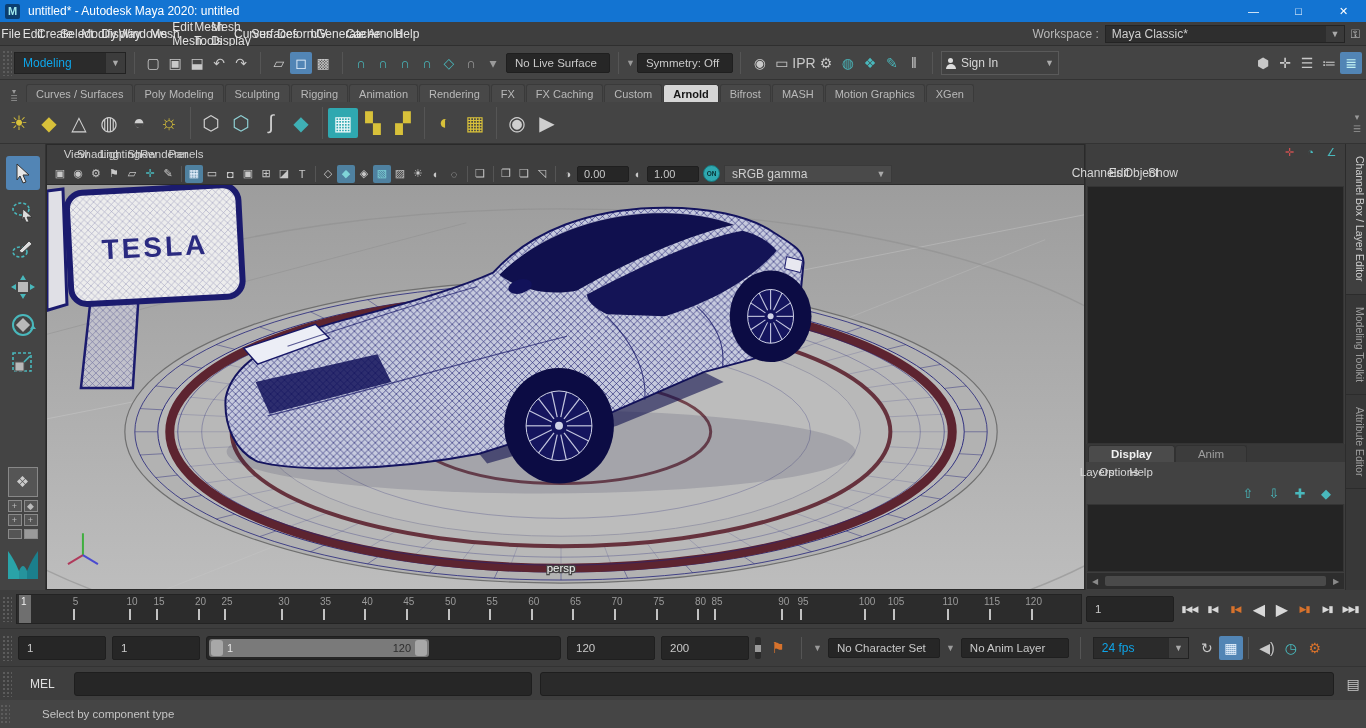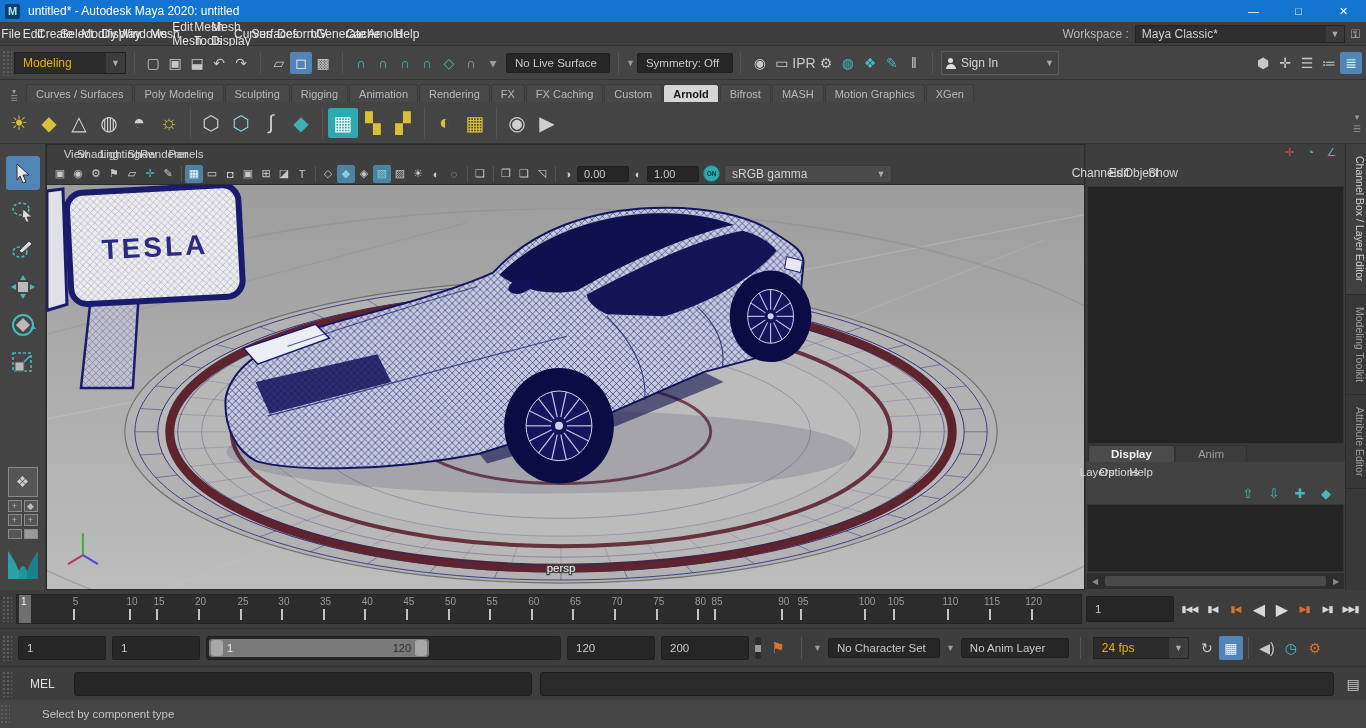--- a/index.html
+++ b/index.html
@@ -12,30 +12,30 @@
   .title-text{font-size:12px;}
   .win-controls{margin-left:auto;display:flex;height:100%;}
   .win-controls span{width:45px;display:flex;align-items:center;justify-content:center;font-size:11px;color:#fff;}
 
   
   .menubar{height:24px;background:#3e3e3e;display:flex;align-items:center;border-bottom:1px solid #2f2f2f;flex:0 0 24px;}
   .menubar .menu-items{display:flex;}
   .menubar .menu-items span{padding:0 9px;color:#e2e2e2;font-size:12px;}
   .workspace{margin-left:auto;display:flex;align-items:center;gap:6px;padding-right:6px;}
   .workspace .ws-label{color:#b8b8b8;}
-  .ws-dd{width:210px;height:18px;background:#2e2e2e;border:1px solid #242424;display:flex;align-items:center;}
+  .ws-dd{width:240px;height:18px;background:#2e2e2e;border:1px solid #242424;display:flex;align-items:center;}
   .ws-dd .ws-val{flex:1;padding:0 6px;color:#cfcfcf;}
   .ws-dd .arrow-box{width:18px;height:100%;background:#3a3a3a;display:flex;align-items:center;justify-content:center;color:#aaa;font-size:9px;}
   .lock{color:#cfcfcf;font-size:12px;}
 
   
   .statusline{height:34px;background:#444;display:flex;align-items:center;border-bottom:1px solid #333;flex:0 0 34px;gap:2px;padding-left:2px;}
   .grip{width:10px;height:26px;background-image:radial-gradient(#5c5c5c 1px,transparent 1px);background-size:4px 4px;flex:0 0 10px;}
   .dd{display:flex;align-items:center;height:22px;background:#2b2b2b;border:1px solid #222;}
-  .dd .dd-val{padding:0 8px;color:#eab308;}
+  .dd .dd-val{padding:0 8px;color:#0ea5e9;}
   .dd .arrow-box{width:20px;height:100%;background:#3c3c3c;display:flex;align-items:center;justify-content:center;color:#aaa;font-size:9px;border-left:1px solid #2a2a2a;}
   .menuset{width:112px;}
   .menuset .dd-val{flex:1;}
   .icon{display:inline-flex;align-items:center;justify-content:center;width:22px;height:22px;color:#c8c8c8;font-size:14px;border-radius:2px;flex:0 0 auto;}
   .icon.active{background:#5285b5;color:#eaf4ff;}
   .vdiv{width:2px;height:22px;margin:0 5px;background:linear-gradient(#555,#555) center/1px 100% no-repeat;flex:0 0 2px;}
   .field{background:#262626;color:#c9c9c9;font-size:11.5px;height:20px;display:flex;align-items:center;padding:0 8px;border:1px solid #1f1f1f;border-radius:2px;white-space:nowrap;}
   .signin{display:flex;align-items:center;height:24px;background:#414141;border:1px solid #5a5a5a;width:118px;gap:5px;padding:0 4px;}
   .person{width:10px;height:10px;position:relative;}
   .person::before{content:"";position:absolute;left:2.5px;top:0;width:5px;height:5px;border-radius:50%;background:#ddd;}
@@ -683,21 +683,21 @@
       </div>
       <div class="tick" style="left: 112px;">
         <span>10</span>
       </div>
       <div class="tick" style="left: 138.959px;">
         <span>15</span>
       </div>
       <div class="tick" style="left: 180.612px;">
         <span>20</span>
       </div>
-      <div class="tick" style="left: 223px; text-decoration: underline;">
+      <div class="tick" style="left: 207px; text-decoration: underline;">
         <span>25</span>
       </div>
       <div class="tick" style="left: 263.917px;">
         <span>30</span>
       </div>
       <div class="tick" style="left: 305.57px;">
         <span>35</span>
       </div>
       <div class="tick" style="left: 347.223px;">
         <span>40</span>

